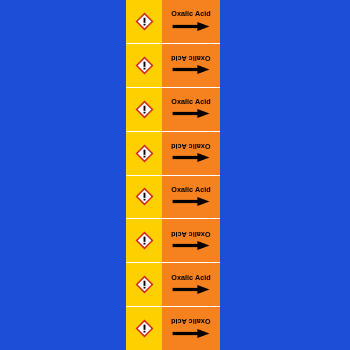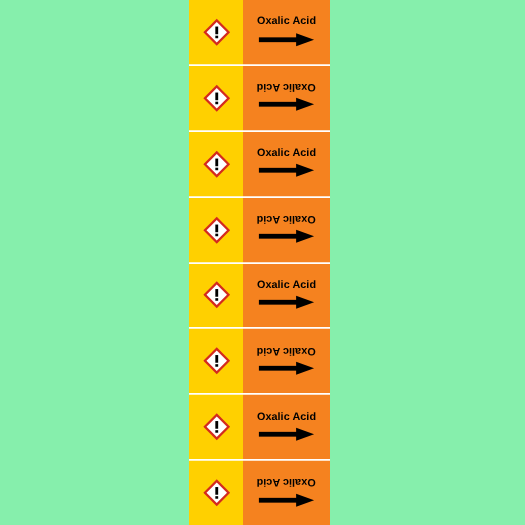--- a/index.html
+++ b/index.html
@@ -10,21 +10,21 @@
   body {
     width: 350px;
     height: 350px;
     font-family: "Liberation Sans", sans-serif;
     overflow: hidden;
   }
   #sheet {
     position: relative;
     width: 350px;
     height: 350px;
-    background: #86efac;
+    background: #1d4ed8;
   }
   #label-strip {
     position: absolute;
     left: 126px;
     top: 0px;
     width: 94px;
     height: 350px;
     display: flex;
     flex-direction: column;
     background: #ffffff;

